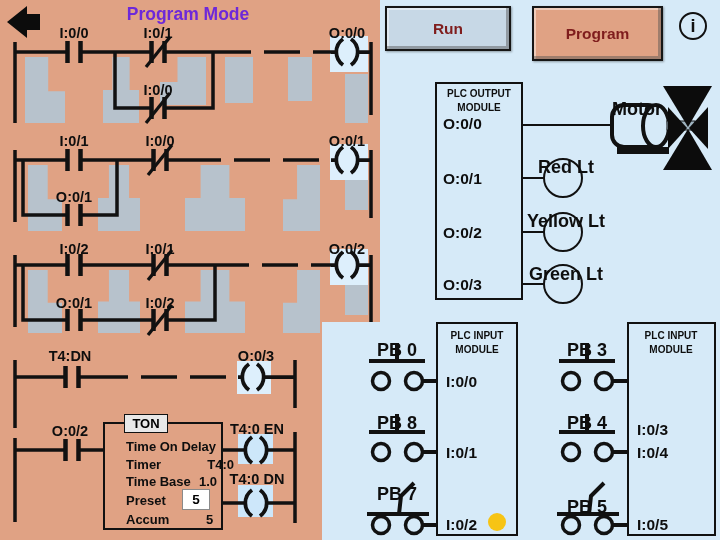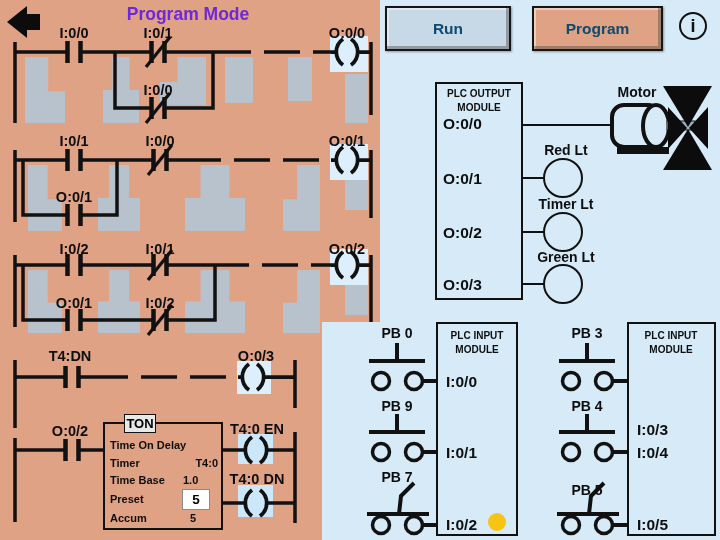--- a/index.html
+++ b/index.html
@@ -18,25 +18,25 @@
   .cb{stroke:#111;stroke-width:4.5;fill:none;}
   .sl{stroke:#111;stroke-width:3.25;fill:none;}
   .coil{stroke:#111;stroke-width:3.75;fill:none;}
   .dash{stroke-dasharray:36 13;}
   .pbc{stroke:#111;stroke-width:3.5;fill:none;}
   .pbw{stroke:#111;stroke-width:4;fill:none;}
   .lbl{position:absolute;font-weight:bold;font-size:14.5px;color:#0e0e0e;white-space:nowrap;transform:translateX(-50%);}
   .lab{position:absolute;font-weight:bold;color:#0e0e0e;white-space:nowrap;}
   .port{font-size:15.5px;}
   .hdr{font-size:10px;transform:translateX(-50%);}
-  .dev{font-size:14px;}
-  .tonrow{font-size:11px;}
+  .dev{font-size:18px;margin-top:15px;}
+  .tonrow{font-size:13px;margin-left:16px;}
   .box{position:absolute;border:2.5px solid #111;background:transparent;box-sizing:border-box;}
   .btn{position:absolute;border:2px solid #161616;display:flex;align-items:center;justify-content:center;
-       font-weight:bold;font-size:15.5px;color:#0c4a6e;box-sizing:border-box;cursor:pointer;
+       font-weight:bold;font-size:15.5px;color:#7f1d1d;box-sizing:border-box;cursor:pointer;
        box-shadow:inset -3px -3px 0 rgba(80,80,80,.45), inset 2px 2px 0 rgba(255,255,255,.45), 1px 1px 2px rgba(0,0,0,.35);}
   .titlebar{position:absolute;font-weight:bold;font-size:17.5px;color:#6d28d9;transform:translateX(-50%);white-space:nowrap;}
   .info{position:absolute;width:28px;height:28px;border:2.5px solid #111;border-radius:50%;
         display:flex;align-items:center;justify-content:center;font-weight:bold;font-size:18px;color:#111;box-sizing:border-box;cursor:pointer;}
   .tonbox{position:absolute;border:2px solid #111;box-sizing:border-box;background:transparent;}
   .tontab{position:absolute;border:1.5px solid #111;background:#e8e8e8;display:flex;align-items:center;justify-content:center;
           font-weight:bold;font-size:13px;box-sizing:border-box;}
   .preset-input{position:absolute;left:182px;top:489px;width:28px;height:21px;border:1.5px solid #8a8a8a;
           background:#fff;font-family:"Liberation Sans",sans-serif;font-weight:bold;font-size:13.5px;text-align:center;
           box-sizing:border-box;padding:0;}
@@ -199,34 +199,34 @@
     <g>
       <polygon points="7,22 27,6 27,14 40,14 40,30 27,30 27,38" fill="#0c0c0c"></polygon>
     </g>
   </svg>
 
   <div class="box" style="left:435px;top:82px;width:88px;height:218px;"></div>
   <div class="box" style="left:436px;top:322px;width:82px;height:214px;"></div>
   <div class="box" style="left:627px;top:322px;width:89px;height:214px;"></div>
 
   <div class="tonbox" style="left:103px;top:422px;width:120px;height:108px;"></div>
-  <div class="tontab" style="left:124px;top:414px;width:32px;height:19px;">TON</div>
+  <div class="tontab" style="left:124px;top:414px;width:44px;height:19px;">TON</div>
   <div class="lab tonrow" style="left:110px;top:439px;">Time On Delay</div>
   <div class="lab tonrow" style="left:110px;top:457px;">Timer</div>
   <div class="lab tonrow" style="left:183px;top:457px;width:35px;text-align:right;">T4:0</div>
   <div class="lab tonrow" style="left:110px;top:474px;">Time Base</div>
   <div class="lab tonrow" style="left:183px;top:474px;">1.0</div>
   <div class="lab tonrow" style="left:110px;top:493px;">Preset</div>
   <input class="preset-input" value="5" style="">
   <div class="lab tonrow" style="left:110px;top:512px;">Accum</div>
   <div class="lab tonrow" style="left:190px;top:512px;">5</div>
 
   <div class="titlebar" style="left:188px;top:4px;">Program Mode</div>
   <div class="btn" style="left:385px;top:6px;width:126px;height:45px;background:#c7d8e6;">Run</div>
-  <div class="btn" style="left:532px;top:6px;width:131px;height:45px;background:#e0a284;">Program</div>
+  <div class="btn" style="left:532px;top:6px;width:131px;height:55px;background:#e0a284;">Program</div>
   <div class="info" style="left:679px;top:12px;">i</div>
 
   <div class="lbl" style="left:74px;top:25px;">I:0/0</div>
   <div class="lbl" style="left:158px;top:25px;">I:0/1</div>
   <div class="lbl" style="left:347px;top:25px;">O:0/0</div>
   <div class="lbl" style="left:158px;top:82px;">I:0/0</div>
   <div class="lbl" style="left:74px;top:133px;">I:0/1</div>
   <div class="lbl" style="left:160px;top:133px;">I:0/0</div>
   <div class="lbl" style="left:347px;top:133px;">O:0/1</div>
   <div class="lbl" style="left:74px;top:189px;">O:0/1</div>
@@ -242,31 +242,31 @@
   <div class="lbl" style="left:257px;top:471px;">T4:0 DN</div>
 
   <div class="lbl hdr" style="left:479px;top:88px;">PLC OUTPUT</div>
   <div class="lbl hdr" style="left:479px;top:102px;">MODULE</div>
   <div class="lab port" style="left:443px;top:115px;">O:0/0</div>
   <div class="lab port" style="left:443px;top:170px;">O:0/1</div>
   <div class="lab port" style="left:443px;top:224px;">O:0/2</div>
   <div class="lab port" style="left:443px;top:276px;">O:0/3</div>
   <div class="lbl dev" style="left:637px;top:84px;">Motor</div>
   <div class="lbl dev" style="left:566px;top:142px;">Red Lt</div>
-  <div class="lbl dev" style="left:566px;top:196px;">Timer Lt</div>
+  <div class="lbl dev" style="left:566px;top:196px;">Yellow Lt</div>
   <div class="lbl dev" style="left:566px;top:249px;">Green Lt</div>
 
   <div class="lbl hdr" style="left:477px;top:330px;">PLC INPUT</div>
   <div class="lbl hdr" style="left:477px;top:344px;">MODULE</div>
   <div class="lab port" style="left:446px;top:373px;">I:0/0</div>
   <div class="lab port" style="left:446px;top:444px;">I:0/1</div>
   <div class="lab port" style="left:446px;top:516px;">I:0/2</div>
   <div class="dot" style="left:488px;top:513px;"></div>
   <div class="lbl dev" style="left:397px;top:325px;">PB 0</div>
-  <div class="lbl dev" style="left:397px;top:398px;">PB 9</div>
+  <div class="lbl dev" style="left:397px;top:398px;">PB 8</div>
   <div class="lbl dev" style="left:397px;top:469px;">PB 7</div>
 
   <div class="lbl hdr" style="left:671px;top:330px;">PLC INPUT</div>
   <div class="lbl hdr" style="left:671px;top:344px;">MODULE</div>
   <div class="lab port" style="left:637px;top:373px;margin-top:48px;">I:0/3</div>
   <div class="lab port" style="left:637px;top:444px;">I:0/4</div>
   <div class="lab port" style="left:637px;top:516px;">I:0/5</div>
   <div class="lbl dev" style="left:587px;top:325px;">PB 3</div>
   <div class="lbl dev" style="left:587px;top:398px;">PB 4</div>
   <div class="lbl dev" style="left:587px;top:482px;">PB 5</div>

